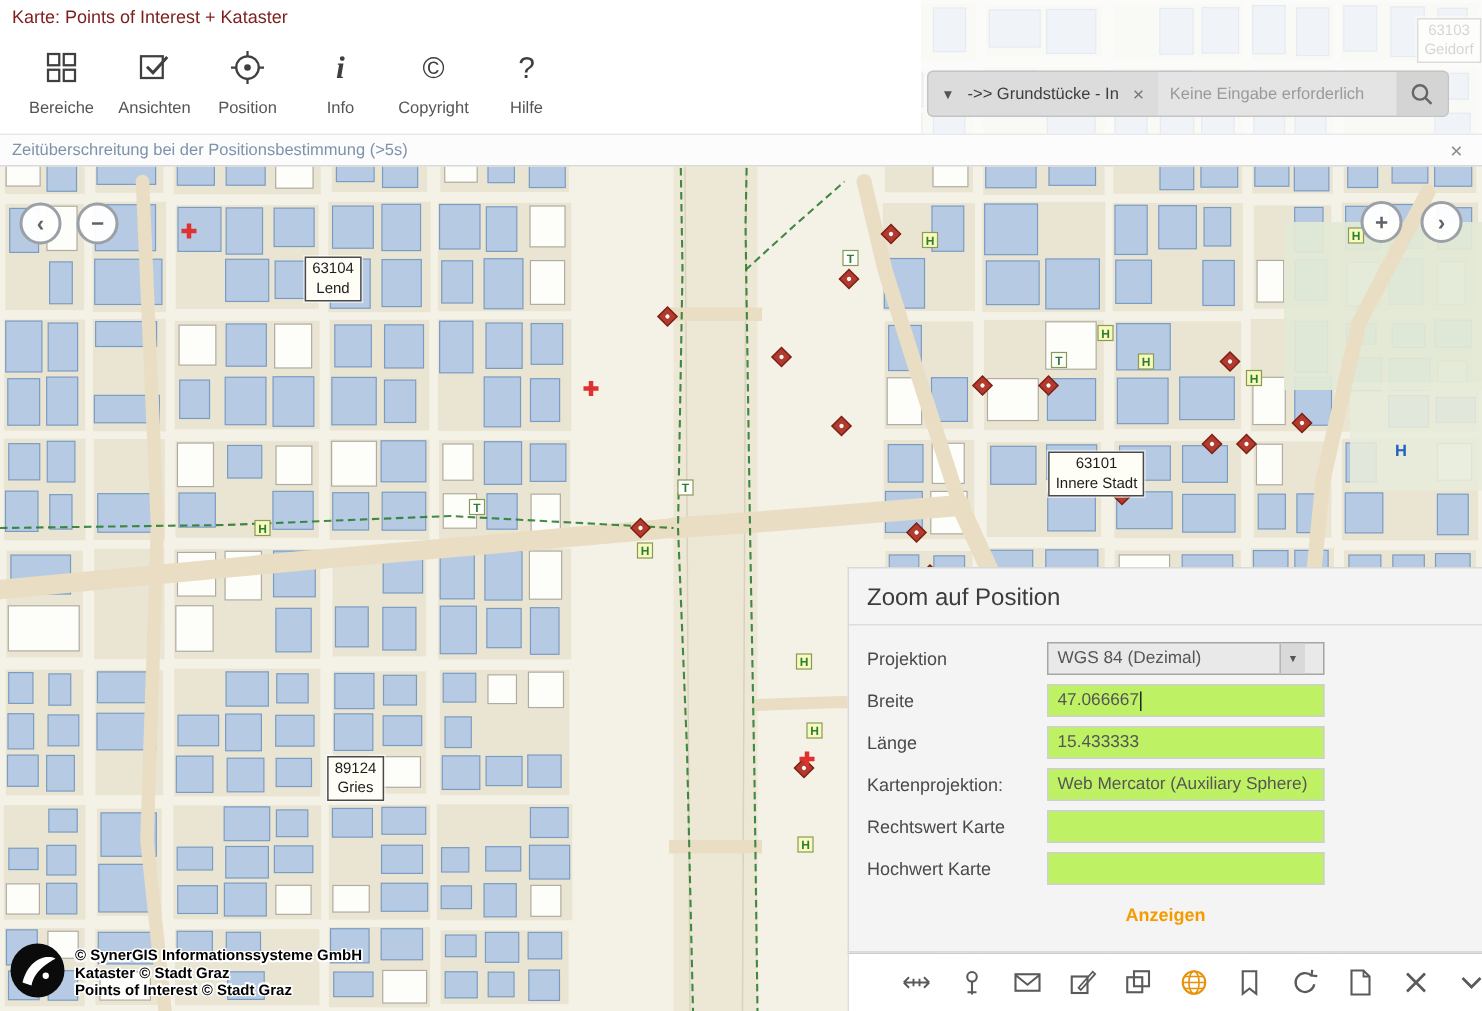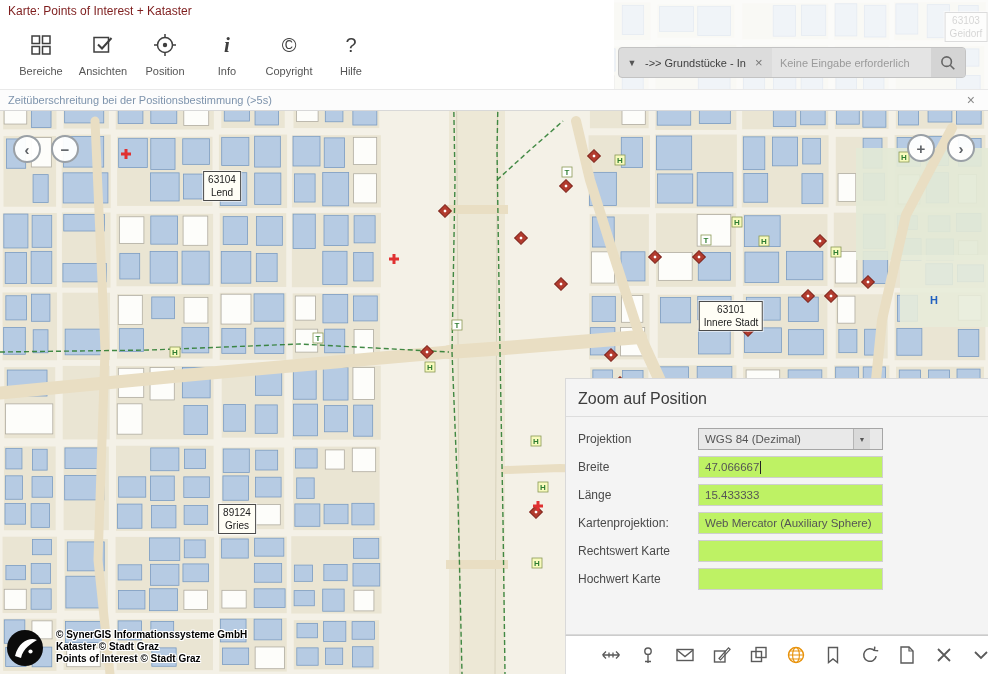--- a/index.html
+++ b/index.html
@@ -64,21 +64,21 @@
 
   
   .bottom-bar{position:absolute;left:565px;top:635px;width:423px;height:39px;background:#fff;border-top:1px solid #ccc;
     border-left:1px solid #ddd;z-index:3;display:flex;align-items:center;padding:0 10px 0 34px;gap:15px}
   .icon-btn{width:22px;height:22px;display:flex;align-items:center;justify-content:center;cursor:pointer;color:#5a5a5a;flex:0 0 auto}
   .icon-btn svg{width:20px;height:20px}
   .icon-btn.globe{color:#e8920a}
   .icon-btn.closex{margin-left:auto}
 
   
-  .attribution{position:absolute;left:6px;bottom:3px;z-index:3;display:flex;align-items:flex-start;gap:12px}
+  .attribution{position:absolute;left:6px;bottom:3px;z-index:3;display:flex;align-items:center;gap:6px}
   .attr-lines{font-size:10px;font-weight:bold;color:#000;line-height:1.18;
     text-shadow:1px 0 #fff,-1px 0 #fff,0 1px #fff,0 -1px #fff,1px 1px #fff,-1px -1px #fff,1px -1px #fff,-1px 1px #fff}
 </style>
 </head>
 <body>
 
 <div class="stage">
 
   <div id="map-layer"><svg width="988" height="674">
         <rect x="0" y="0" width="988" height="674" fill="#f4f1e7"></rect>
@@ -814,20 +814,21 @@
       <div class="zp-field">
         <span></span>
       </div>
     </div>
     <div class="zp-row">
       <span class="zp-label">Hochwert Karte</span>
       <div class="zp-field">
         <span></span>
       </div>
     </div>
+    <div class="zp-action">Anzeigen</div>
   </div>
 
   <div class="bottom-bar">
     <span class="icon-btn">
       <svg viewBox="0 0 20 20">
           <path d="M1.5 10h17M1.5 10l3.5-3.5M1.5 10l3.5 3.5M18.5 10l-3.5-3.5M18.5 10l-3.5 3.5M8 7.5v5M12 7.5v5" fill="none" stroke="currentColor" stroke-width="1.3"></path>
         </svg>
     </span>
     <span class="icon-btn">
       <svg viewBox="0 0 20 20">

